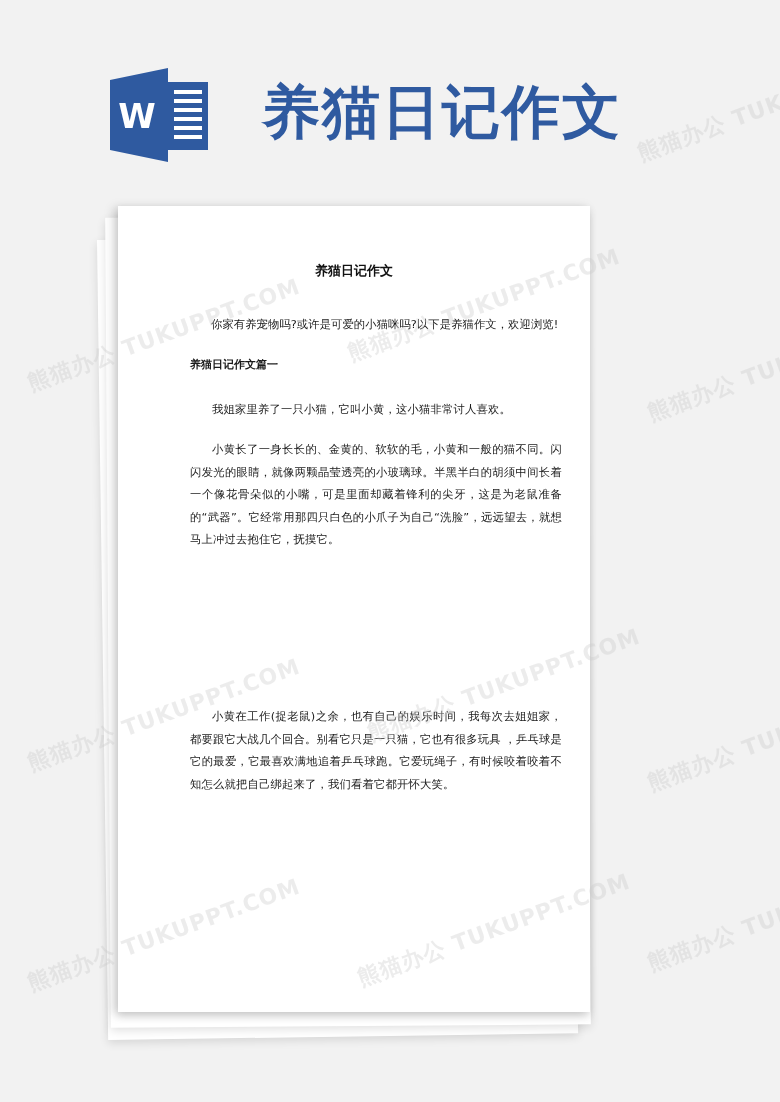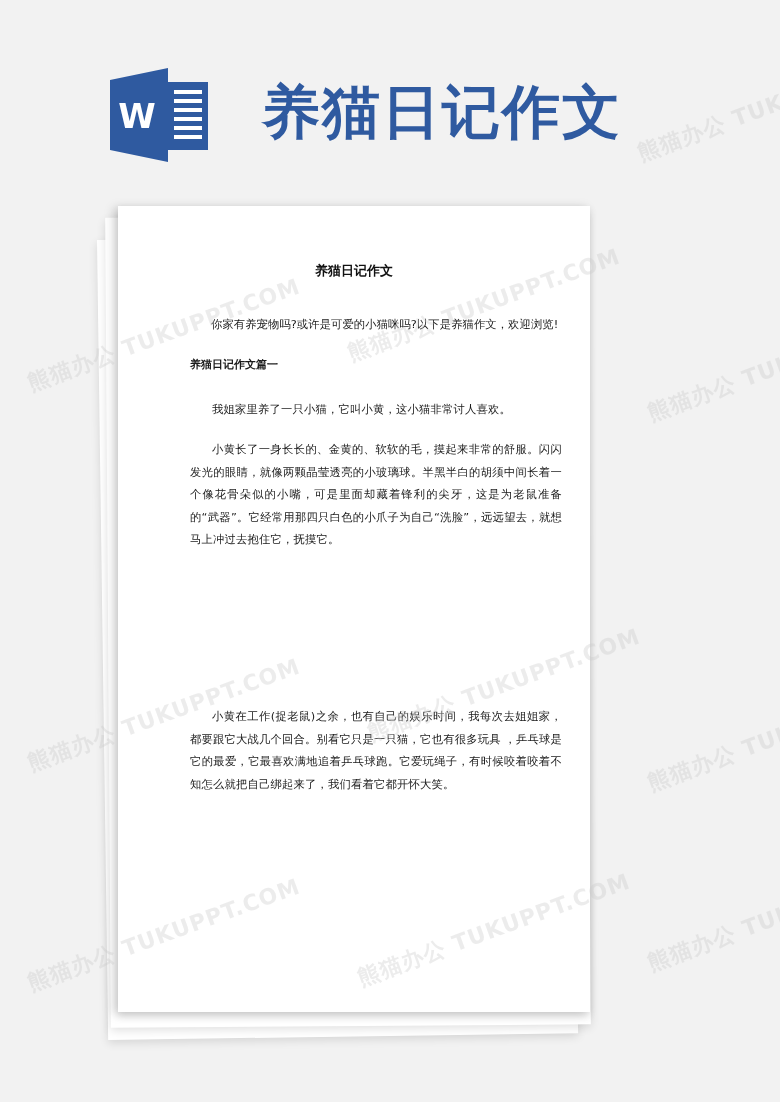--- a/index.html
+++ b/index.html
@@ -153,21 +153,21 @@
 
 <div class="paper-back"></div>
 <div class="paper-mid"></div>
 
 <div class="paper">
   <div class="doc">
     <div class="doc-title">养猫日记作文</div>
     <div class="intro">你家有养宠物吗?或许是可爱的小猫咪吗?以下是养猫作文，欢迎浏览!</div>
     <div class="section-heading">养猫日记作文篇一</div>
     <div class="para p1">我姐家里养了一只小猫，它叫小黄，这小猫非常讨人喜欢。</div>
-    <div class="para p2">小黄长了一身长长的、金黄的、软软的毛，摸起来非常的舒服。闪闪发光的眼睛，就像两颗晶莹透亮的小玻璃球。半黑半白的胡须中间长着一个像花骨朵似的小嘴，可是里面却藏着锋利的尖牙，这是为老鼠准备的“武器”。它经常用那四只白色的小爪子为自己“洗脸”，远远望去，就想马上冲过去抱住它，抚摸它。</div>
+    <div class="para p2">小黄长了一身长长的、金黄的、软软的毛，小黄和一般的猫不同。闪闪发光的眼睛，就像两颗晶莹透亮的小玻璃球。半黑半白的胡须中间长着一个像花骨朵似的小嘴，可是里面却藏着锋利的尖牙，这是为老鼠准备的“武器”。它经常用那四只白色的小爪子为自己“洗脸”，远远望去，就想马上冲过去抱住它，抚摸它。</div>
     <div class="para p4">小黄在工作(捉老鼠)之余，也有自己的娱乐时间，我每次去姐姐家，都要跟它大战几个回合。别看它只是一只猫，它也有很多玩具 ，乒乓球是它的最爱，它最喜欢满地追着乒乓球跑。它爱玩绳子，有时候咬着咬着不知怎么就把自己绑起来了，我们看着它都开怀大笑。</div>
   </div>
 </div>
 
 <div class="wm" style="left:20px; top:320px;">熊猫办公 TUKUPPT.COM</div>
 <div class="wm" style="left:340px; top:290px;">熊猫办公 TUKUPPT.COM</div>
 <div class="wm" style="left:630px; top:90px;">熊猫办公 TUKUPPT.COM</div>
 <div class="wm" style="left:640px; top:350px;">熊猫办公 TUKUPPT.COM</div>
 <div class="wm" style="left:20px; top:700px;">熊猫办公 TUKUPPT.COM</div>
 <div class="wm" style="left:360px; top:670px;">熊猫办公 TUKUPPT.COM</div>

